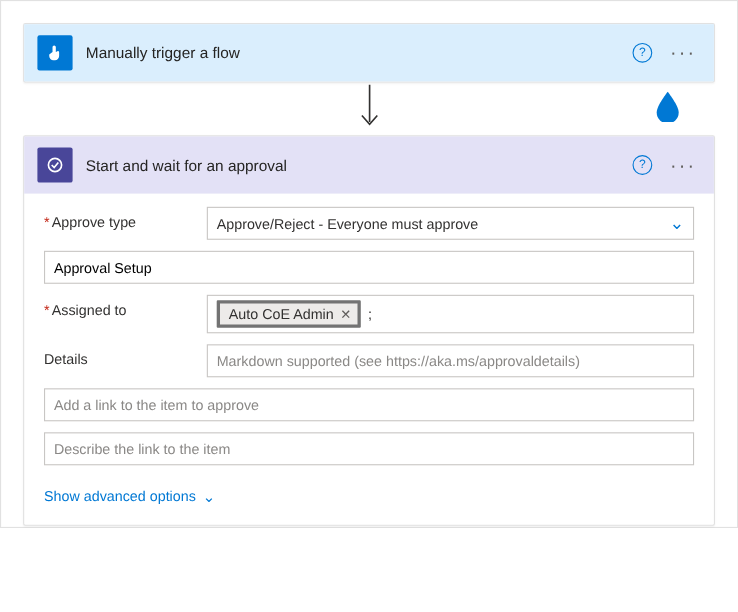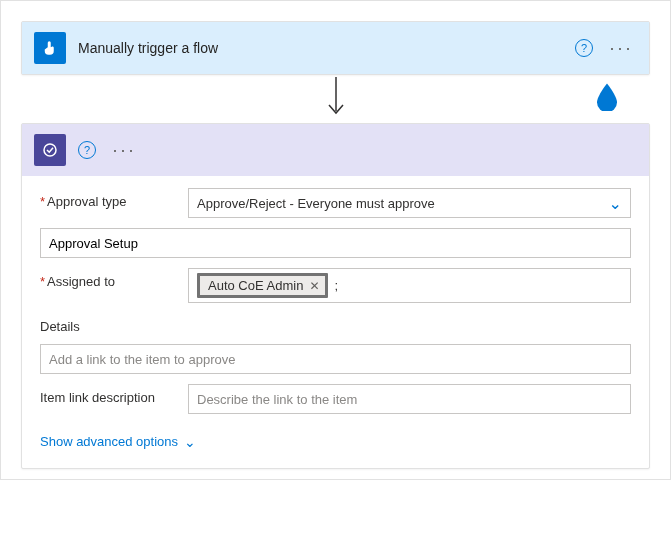--- a/index.html
+++ b/index.html
@@ -203,29 +203,30 @@
   </div>
 
   <div class="card action-card">
     <div class="card-header">
       <div class="card-icon action-icon-bg">
         <svg viewBox="0 0 24 24" fill="none" stroke="#fff" stroke-width="2">
           <circle cx="12" cy="12" r="8" stroke="#fff" fill="none"></circle>
           <polyline points="8,12 11,15 16,9" stroke="#fff" fill="none"></polyline>
         </svg>
       </div>
+      <div class="card-title">Start and wait for an approval</div>
       <div class="help-icon">?</div>
       <div class="ellipsis">···</div>
     </div>
 
     <div class="card-body">
 
       <div class="form-row">
         <div class="form-label">
-          <span class="req">*</span><span>Approval type</span>
+          <span class="req">*</span><span>Approve type</span>
         </div>
         <div class="form-control select">
           <span>Approve/Reject - Everyone must approve</span>
           <span class="select-chevron">⌄</span>
         </div>
       </div>
 
       <div class="form-row">
         <div class="form-control">
           <input class="input" value="Approval Setup" style="">
@@ -240,30 +241,32 @@
           <span class="chip">
             <span>Auto CoE Admin</span>
             <span class="chip-x">✕</span>
           </span>
           <span class="assigned-sep">;</span>
         </div>
       </div>
 
       <div class="form-row">
         <div class="form-label">Details</div>
+        <div class="form-control">
+          <input class="input" placeholder="Markdown supported (see https://aka.ms/approvaldetails)" style="">
+        </div>
       </div>
 
       <div class="form-row">
         <div class="form-control">
           <input class="input" placeholder="Add a link to the item to approve" style="">
         </div>
       </div>
 
       <div class="form-row">
-        <div class="form-label">Item link description</div>
         <div class="form-control">
           <input class="input" placeholder="Describe the link to the item" style="">
         </div>
       </div>
 
       <div class="show-advanced">
         <span>Show advanced options</span>
         <span class="chev">⌄</span>
       </div>
 

